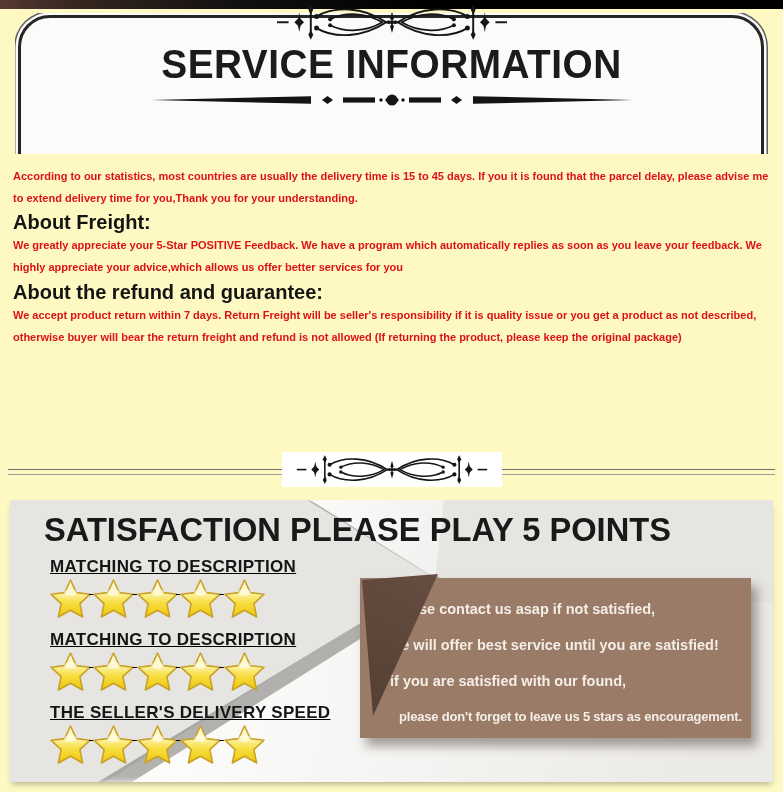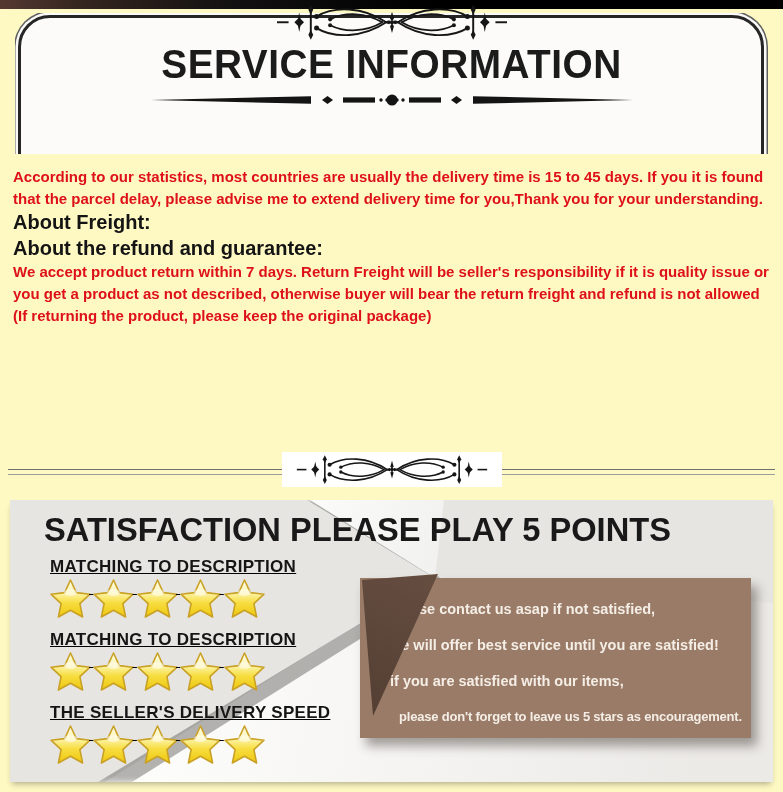--- a/index.html
+++ b/index.html
@@ -18,21 +18,21 @@
   
   .top-ornament{position:absolute;top:1px;left:50%;transform:translateX(-50%);width:232px;z-index:5;}
   .flourish{display:block;width:100%;height:auto;}
   
   .main-title{position:absolute;top:42px;left:0;width:783px;text-align:center;margin:0;
     font-size:40px;font-weight:700;color:#1b1b1b;letter-spacing:0.5px;transform:scaleX(.97);z-index:6;}
   .title-divider{position:absolute;top:92px;left:50%;transform:translateX(-50%);width:484px;height:16px;z-index:6;}
   
   .info{position:absolute;top:166px;left:13px;width:760px;}
   .sec h2{margin:0;font-size:20px;line-height:26px;font-weight:700;color:#141414;}
-  .sec p{margin:0;font-size:15px;line-height:21.7px;font-weight:700;color:#de1119;}
+  .sec p{margin:0;font-size:11px;line-height:21.7px;font-weight:700;color:#de1119;}
   
   .mid-line{position:absolute;top:469px;left:8px;width:767px;height:4px;
     border-top:1.5px solid #6f6f6f;border-bottom:1.5px solid #9c9c9c;}
   .mid-orn{position:absolute;top:452px;left:50%;transform:translateX(-50%);
     background:#fff;padding:0 14px;z-index:3;width:192px;}
   
   .panel{position:absolute;top:500px;left:10px;width:763px;height:282px;
     background:#e6e5e2;overflow:hidden;box-shadow:0 4px 6px -2px rgba(0,0,0,.3);}
   .layer{position:absolute;inset:0;}
   .sheet{clip-path:polygon(423px 77px,95px 282px,763px 282px,763px 103px);
@@ -131,20 +131,21 @@
     </g>
   </svg>
 
   <div class="info" id="info">
   <div class="sec">
     <p>According to our statistics, most countries are usually the delivery time is 15 to 45 days. If you it is found that the parcel delay, please advise me to extend delivery time for you,Thank you for your understanding.</p>
   </div>
 
   <div class="sec">
     <h2>About Freight:</h2>
+    <p>We greatly appreciate your 5-Star POSITIVE Feedback. We have a program which automatically replies as soon as you leave your feedback. We highly appreciate your advice,which allows us offer better services for you</p>
   </div>
 
   <div class="sec">
     <h2>About the refund and guarantee:</h2>
     <p>We accept product return within 7 days. Return Freight will be seller's responsibility if it is quality issue or you get a product as not described, otherwise buyer will bear the return freight and refund is not allowed (If returning the product, please keep the original package)</p>
   </div>
 </div>
 
   <div class="mid-line"></div>
   <div class="mid-orn">
@@ -156,21 +157,21 @@
   <div class="panel">
     <div class="layer sheet"></div>
     <div class="layer sheet-shadow"></div>
     <div class="layer wedge-shadow"></div>
     <div class="layer wedge"></div>
     <div class="note-box" id="note-box">
   <div class="note-line">please contact us asap if not satisfied,</div>
 
   <div class="note-line">we will offer best service until you are satisfied!</div>
 
-  <div class="note-line">if you are satisfied with our items,</div>
+  <div class="note-line">if you are satisfied with our found,</div>
 
   <div class="note-line">please don't forget to leave us 5 stars as encouragement.</div>
 </div>
     <div class="layer curl"></div>
     <h2 class="panel-title">SATISFACTION PLEASE PLAY 5 POINTS</h2>
     <div class="ratings" id="ratings">
   <div class="rating-row">
     <div class="rating-label">MATCHING TO DESCRIPTION</div>
     <div class="stars">
   <svg class="star" viewBox="0 0 41 39">

